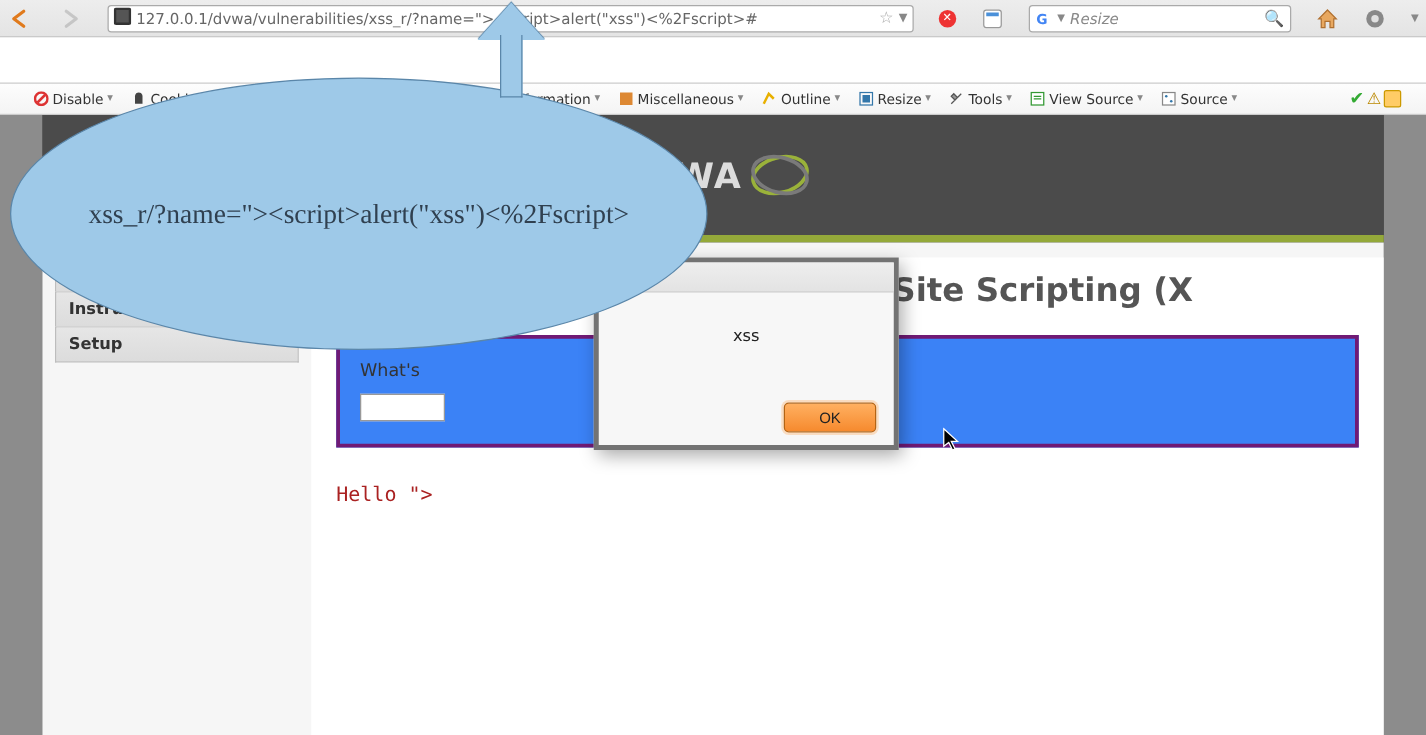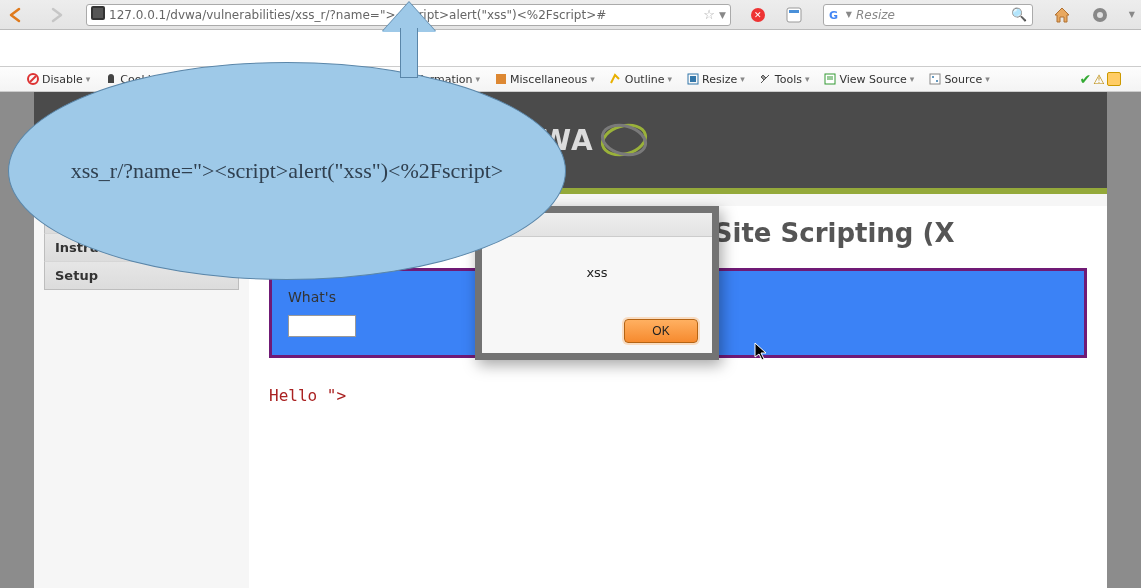--- a/index.html
+++ b/index.html
@@ -149,21 +149,21 @@
   font-size: 16px;
   color:#a22;
 }
 
 
 .alert {
   position:absolute;
   left:475px; top:206px;
   width: 244px; height: 154px;
   background:#f7f7f7;
-  border:7px solid #737373;
+  border:4px solid #737373;
   box-shadow: 3px 5px 14px rgba(0,0,0,.35);
   z-index: 80;
 }
 .alert .titlebar { height:24px; background:linear-gradient(#eee,#e3e3e3); border-bottom:1px solid #ccc; }
 .alert .msg { text-align:center; padding: 28px 10px 10px; font-size:13px; color:#222; }
 .alert .btnrow { position:absolute; bottom:10px; right:14px;border-radius:10px; }
 .alert .ok {
   width:74px; height:24px;
   background:linear-gradient(#ffb061,#f68a2e);
   border:1px solid #b46414;

